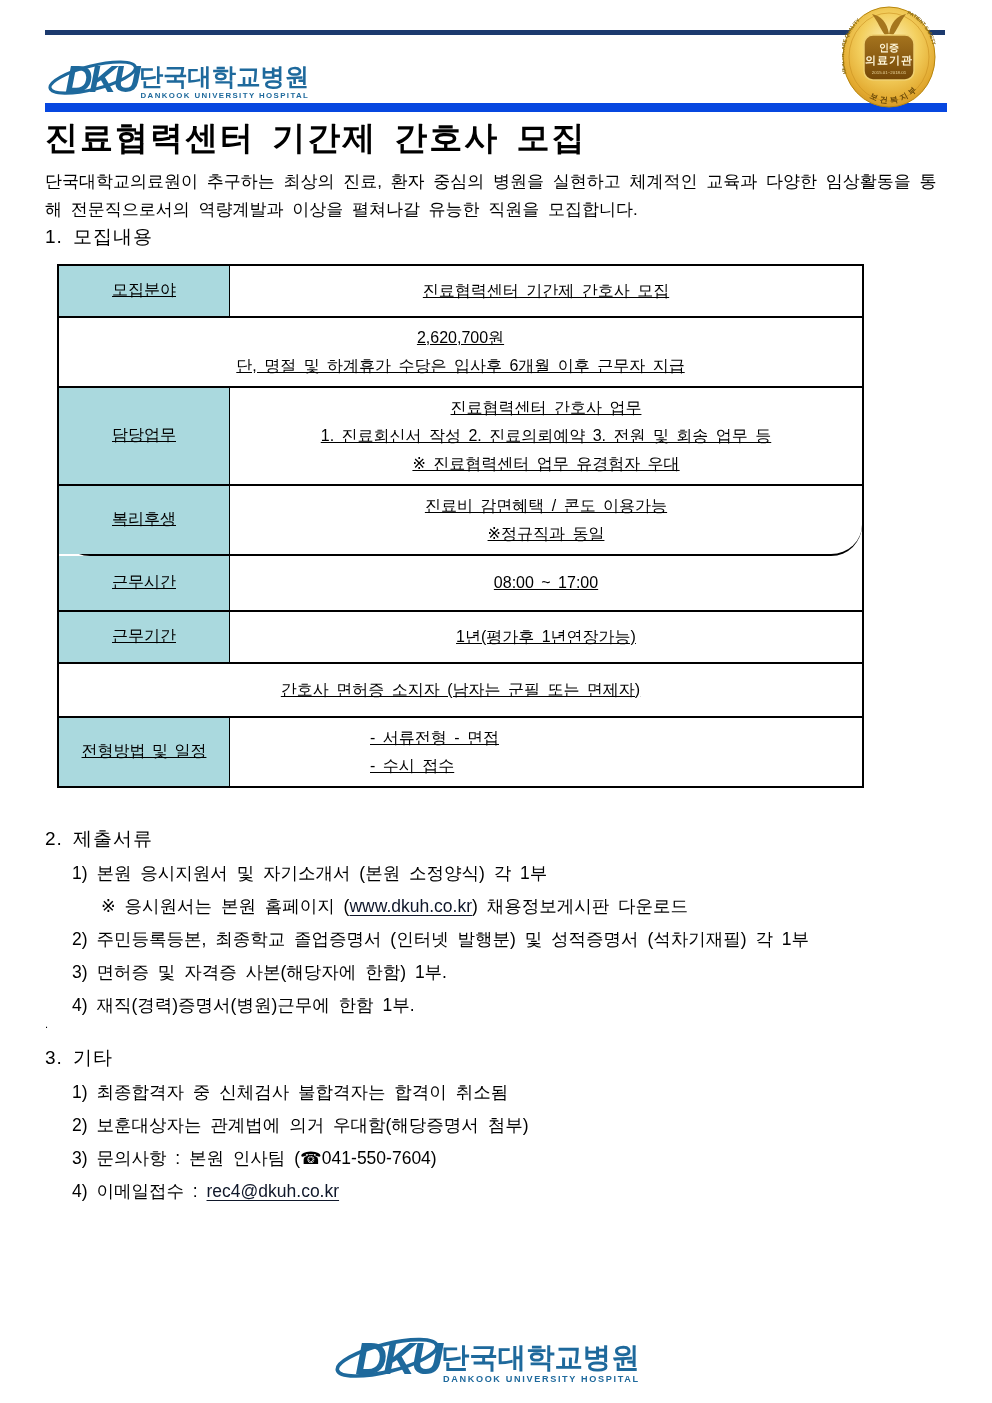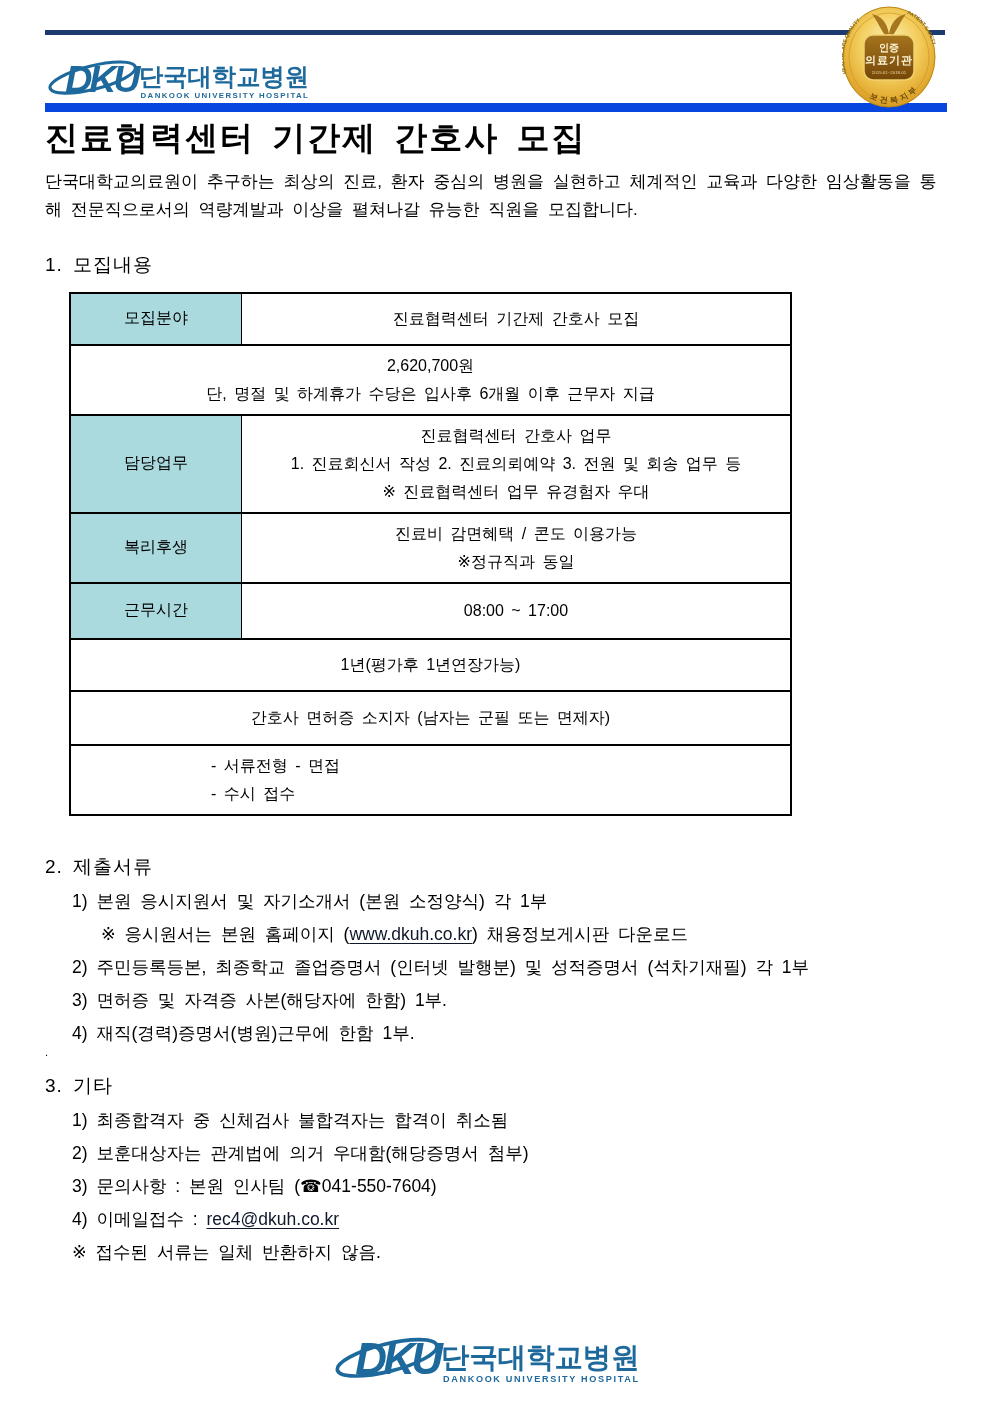--- a/index.html
+++ b/index.html
@@ -11,36 +11,36 @@
   .header-bar{position:absolute;left:45px;top:103px;width:902px;height:9px;background:#0747e0;}
   .logo-header{position:absolute;left:48px;top:50px;width:276px;height:52px;}
   .logo-footer{position:absolute;left:50%;top:1326px;transform:translateX(-50%);width:322px;height:60px;}
   .logo-svg{display:block;width:100%;height:100%;}
   .seal{position:absolute;left:842px;top:6px;width:94px;height:102px;}
 
   .content{padding:118px 47px 0 45px;}
   .page-title{font-size:33px;font-weight:bold;letter-spacing:2px;line-height:1.2;word-spacing:6px;}
   .intro{margin-top:10px;font-size:17px;line-height:28px;word-spacing:4px;}
   .sec-heading{font-size:19px;letter-spacing:1px;word-spacing:4px;}
-  .sec1-heading{margin-top:28px;}
+  .sec1-heading{}
   .sec2-heading{margin-top:38px;}
   .sec3-heading{margin-top:16px;}
 
-  .rtable{margin-top:14px;margin-left:24px;width:723px;border:2px solid #000;box-sizing:border-box;}
+  .rtable{margin-top:14px;margin-left:12px;width:807px;border:2px solid #000;box-sizing:border-box;text-decoration:underline;}
   .t-row{display:flex;border-bottom:2px solid #000;}
   .t-row:last-child{border-bottom:none;}
   .t-label{width:170px;flex:0 0 170px;background:#aad9de;border-right:1px solid #000;
     display:flex;align-items:center;justify-content:center;font-size:16px;word-spacing:2px;text-align:center;}
   .t-content{flex:1;display:flex;flex-direction:column;justify-content:center;align-items:center;
     font-size:16px;line-height:28px;padding:6px 10px;box-sizing:border-box;word-spacing:3px;}
   .t-content.t-left{align-items:flex-start;padding-left:140px;}
   .t-row:nth-child(1){min-height:50px;}
   .t-row:nth-child(2){min-height:68px;}
   .t-row:nth-child(3){min-height:84px;}
-  .t-row:nth-child(4){min-height:62px;}
+  .t-row:nth-child(4){min-height:62px;border-radius:31px;}
   .t-row:nth-child(5){min-height:54px;}
   .t-row:nth-child(6){min-height:50px;}
   .t-row:nth-child(7){min-height:52px;}
   .t-row:nth-child(8){min-height:66px;}
 
   .doc-list{margin-top:8px;}
   .list-item{font-size:17.5px;line-height:24px;margin-top:9px;word-spacing:4px;}
   .list-item.ind1{padding-left:27px;}
   .list-item.ind2{padding-left:56px;}
   a.doc-link{color:#0f172a;text-underline-offset:3px;}
@@ -131,30 +131,32 @@
           <div class="t-line">※정규직과 동일</div>
         </div>
       </div>
       <div class="t-row">
         <div class="t-label">근무시간</div>
         <div class="t-content">
           <div class="t-line">08:00 ~ 17:00</div>
         </div>
       </div>
       <div class="t-row">
+        <div class="t-label">근무기간</div>
         <div class="t-content">
           <div class="t-line">1년(평가후 1년연장가능)</div>
         </div>
       </div>
       <div class="t-row">
         <div class="t-content">
           <div class="t-line">간호사 면허증 소지자 (남자는 군필 또는 면제자)</div>
         </div>
       </div>
       <div class="t-row">
+        <div class="t-label">전형방법 및 일정</div>
         <div class="t-content t-left">
           <div class="t-line">- 서류전형 - 면접</div>
           <div class="t-line">- 수시 접수</div>
         </div>
       </div>
     </div>
 
   <div class="sec-heading sec2-heading">2. 제출서류</div>
   <div class="doc-list">
       <div class="list-item ind1"><span>1) 본원 응시지원서 및 자기소개서 (본원 소정양식) 각 1부</span></div>
@@ -164,21 +166,20 @@
       <div class="list-item ind1"><span>4) 재직(경력)증명서(병원)근무에 한함 1부.</span></div>
     </div>
   <div class="stray-mark">.</div>
 
   <div class="sec-heading sec3-heading">3. 기타</div>
   <div class="doc-list">
       <div class="list-item ind1"><span>1) 최종합격자 중 신체검사 불합격자는 합격이 취소됨</span></div>
       <div class="list-item ind1"><span>2) 보훈대상자는 관계법에 의거 우대함(해당증명서 첨부)</span></div>
       <div class="list-item ind1"><span>3) 문의사항 : 본원 인사팀 (☎041-550-7604)</span></div>
       <div class="list-item ind1"><span>4) 이메일접수 : </span><a class="doc-link" href="#">rec4@dkuh.co.kr</a></div>
-      <div class="list-item ind1"><span>※ 접수된 서류는 일체 반환하지 않음.</span></div>
     </div>
 </div>
 
 <div class="logo-footer">
   <svg class="logo-svg" viewBox="0 0 352 64">
     <ellipse cx="57" cy="34" rx="56" ry="15" fill="none" stroke="#1e699c" stroke-width="4" transform="rotate(-14 57 34)"></ellipse>
     <text x="22" y="52" font-size="48" font-weight="bold" font-style="italic" fill="#1e699c" letter-spacing="-4">DKU</text>
     <text x="116" y="44" font-size="31" font-weight="bold" fill="#1e699c">단국대학교병원</text>
     <text x="118" y="60" font-size="10" font-weight="bold" fill="#1e699c" letter-spacing="1.8">DANKOOK UNIVERSITY HOSPITAL</text>
   </svg>

